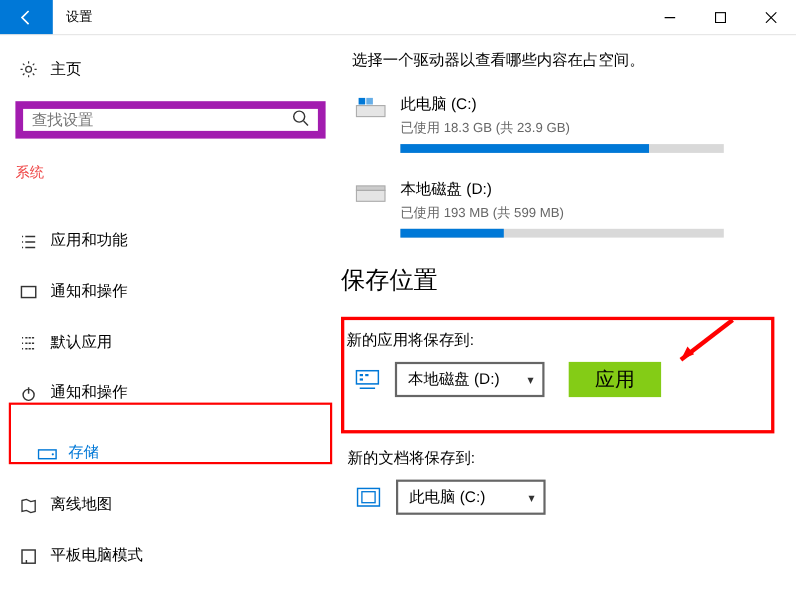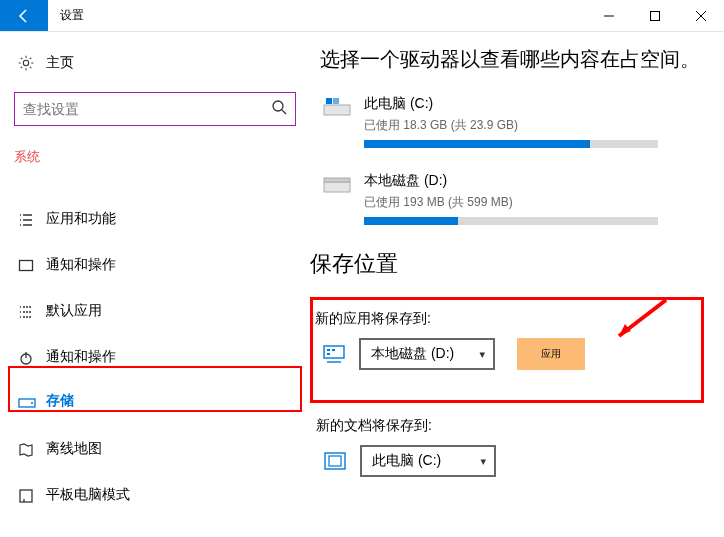--- a/index.html
+++ b/index.html
@@ -16,56 +16,56 @@
   
   .main { display: flex; height: calc(100% - 32px); }
   .sidebar { width: 310px; flex-shrink: 0; padding-top: 22px; }
   .content { flex: 1; padding-top: 14px; padding-right: 20px; overflow: hidden; }
 
   
   .home-row { display: flex; align-items: center; padding-left: 18px; margin-bottom: 20px; }
   .home-row .icon { width: 28px; display: flex; justify-content: flex-start; }
   .home-row .label { font-size: 14px; }
 
-  .search-box { margin: 0 14px 22px 14px; border: 1px solid #a21caf; height: 34px; display: flex; align-items: center; padding: 0 8px; }
+  .search-box { margin: 0 14px 22px 14px; border: 7px solid #a21caf; height: 34px; display: flex; align-items: center; padding: 0 8px; }
   .search-box input { border: none; outline: none; flex: 1; font-size: 14px; background: transparent; }
   .search-icon { color: #333; }
 
   .group-header { padding-left: 14px; font-size: 13px; color: #ef4444; margin-bottom: 16px; }
 
   .nav-item { display: flex; align-items: flex-end; height: 46px; padding-left: 18px; cursor: default; }
   .nav-item .icon { width: 28px; display: flex; justify-content: flex-start; color: #333; }
   .nav-item .label { font-size: 14px; }
   .nav-item.selected .label { color: #0078d7; }
   .nav-item.selected .icon { color: #0078d7; }
 
   .highlight-box-nav { border: 2px solid #ff0000; margin: 0 8px; }
-  .highlight-box-nav .nav-item { padding-left: 8px; height: 42px; font-weight: bold; }
-
-  
-  .hint { font-size: 20px; margin-bottom: 22px; margin-left: 10px; }
+  .highlight-box-nav .nav-item { padding-left: 24px; height: 52px; }
+
+  
+  .hint { font-size: 14px; margin-bottom: 22px; margin-left: 10px; }
 
   .drive { display: flex; margin-left: 10px; margin-bottom: 24px; }
   .drive-icon { width: 34px; flex-shrink: 0; margin-right: 10px; display:flex; align-items:flex-start; justify-content:center; padding-top:2px;}
   .drive-body { flex: 1; }
   .drive-name { font-size: 14px; margin-bottom: 4px; }
   .drive-usage { font-size: 12px; color: #666; margin-bottom: 6px; }
   .drive-bar { height: 8px; background: #d9d9d9; width: 294px; position: relative; }
   .drive-bar-fill { position: absolute; left: 0; top: 0; bottom: 0; background: #0078d7; }
 
   .section-title { font-size: 22px; font-weight: 400; margin: 8px 0 18px 0; }
   .section-desc { font-size: 14px; line-height: 1.6; margin-bottom: 18px; }
 
   .save-block { margin-bottom: 16px; }
   .save-label { font-size: 14px; margin-bottom: 10px; }
   .save-row { display: flex; align-items: center; }
   .save-row .row-icon { width: 26px; margin-left: 6px; margin-right: 12px; color: #0078d7; display:flex; justify-content:center; }
   .dropdown { border: 2px solid #666; height: 32px; min-width: 136px; display: flex; align-items: center; padding: 0 8px 0 10px; font-size: 14px; justify-content: space-between; }
   .chevron { margin-left: 8px; font-size: 11px; color: #333; }
-  .apply-btn { height: 32px; background: #fdba74; border: none; padding: 0 24px; font-size: 10px; margin-left: 22px; color:#000; }
+  .apply-btn { height: 32px; background: #84cc16; border: none; padding: 0 24px; font-size: 18px; margin-left: 22px; color:#000; }
 
   .highlight-box-content { border: 3px solid #ff0000; padding: 10px 14px 14px 2px; margin-bottom: 14px; position: relative; }
 
   .arrow { position: absolute; pointer-events: none; }
 
   
   .drv-svg { width:28px; height:22px; }
 </style>
 </head>
 <body>

